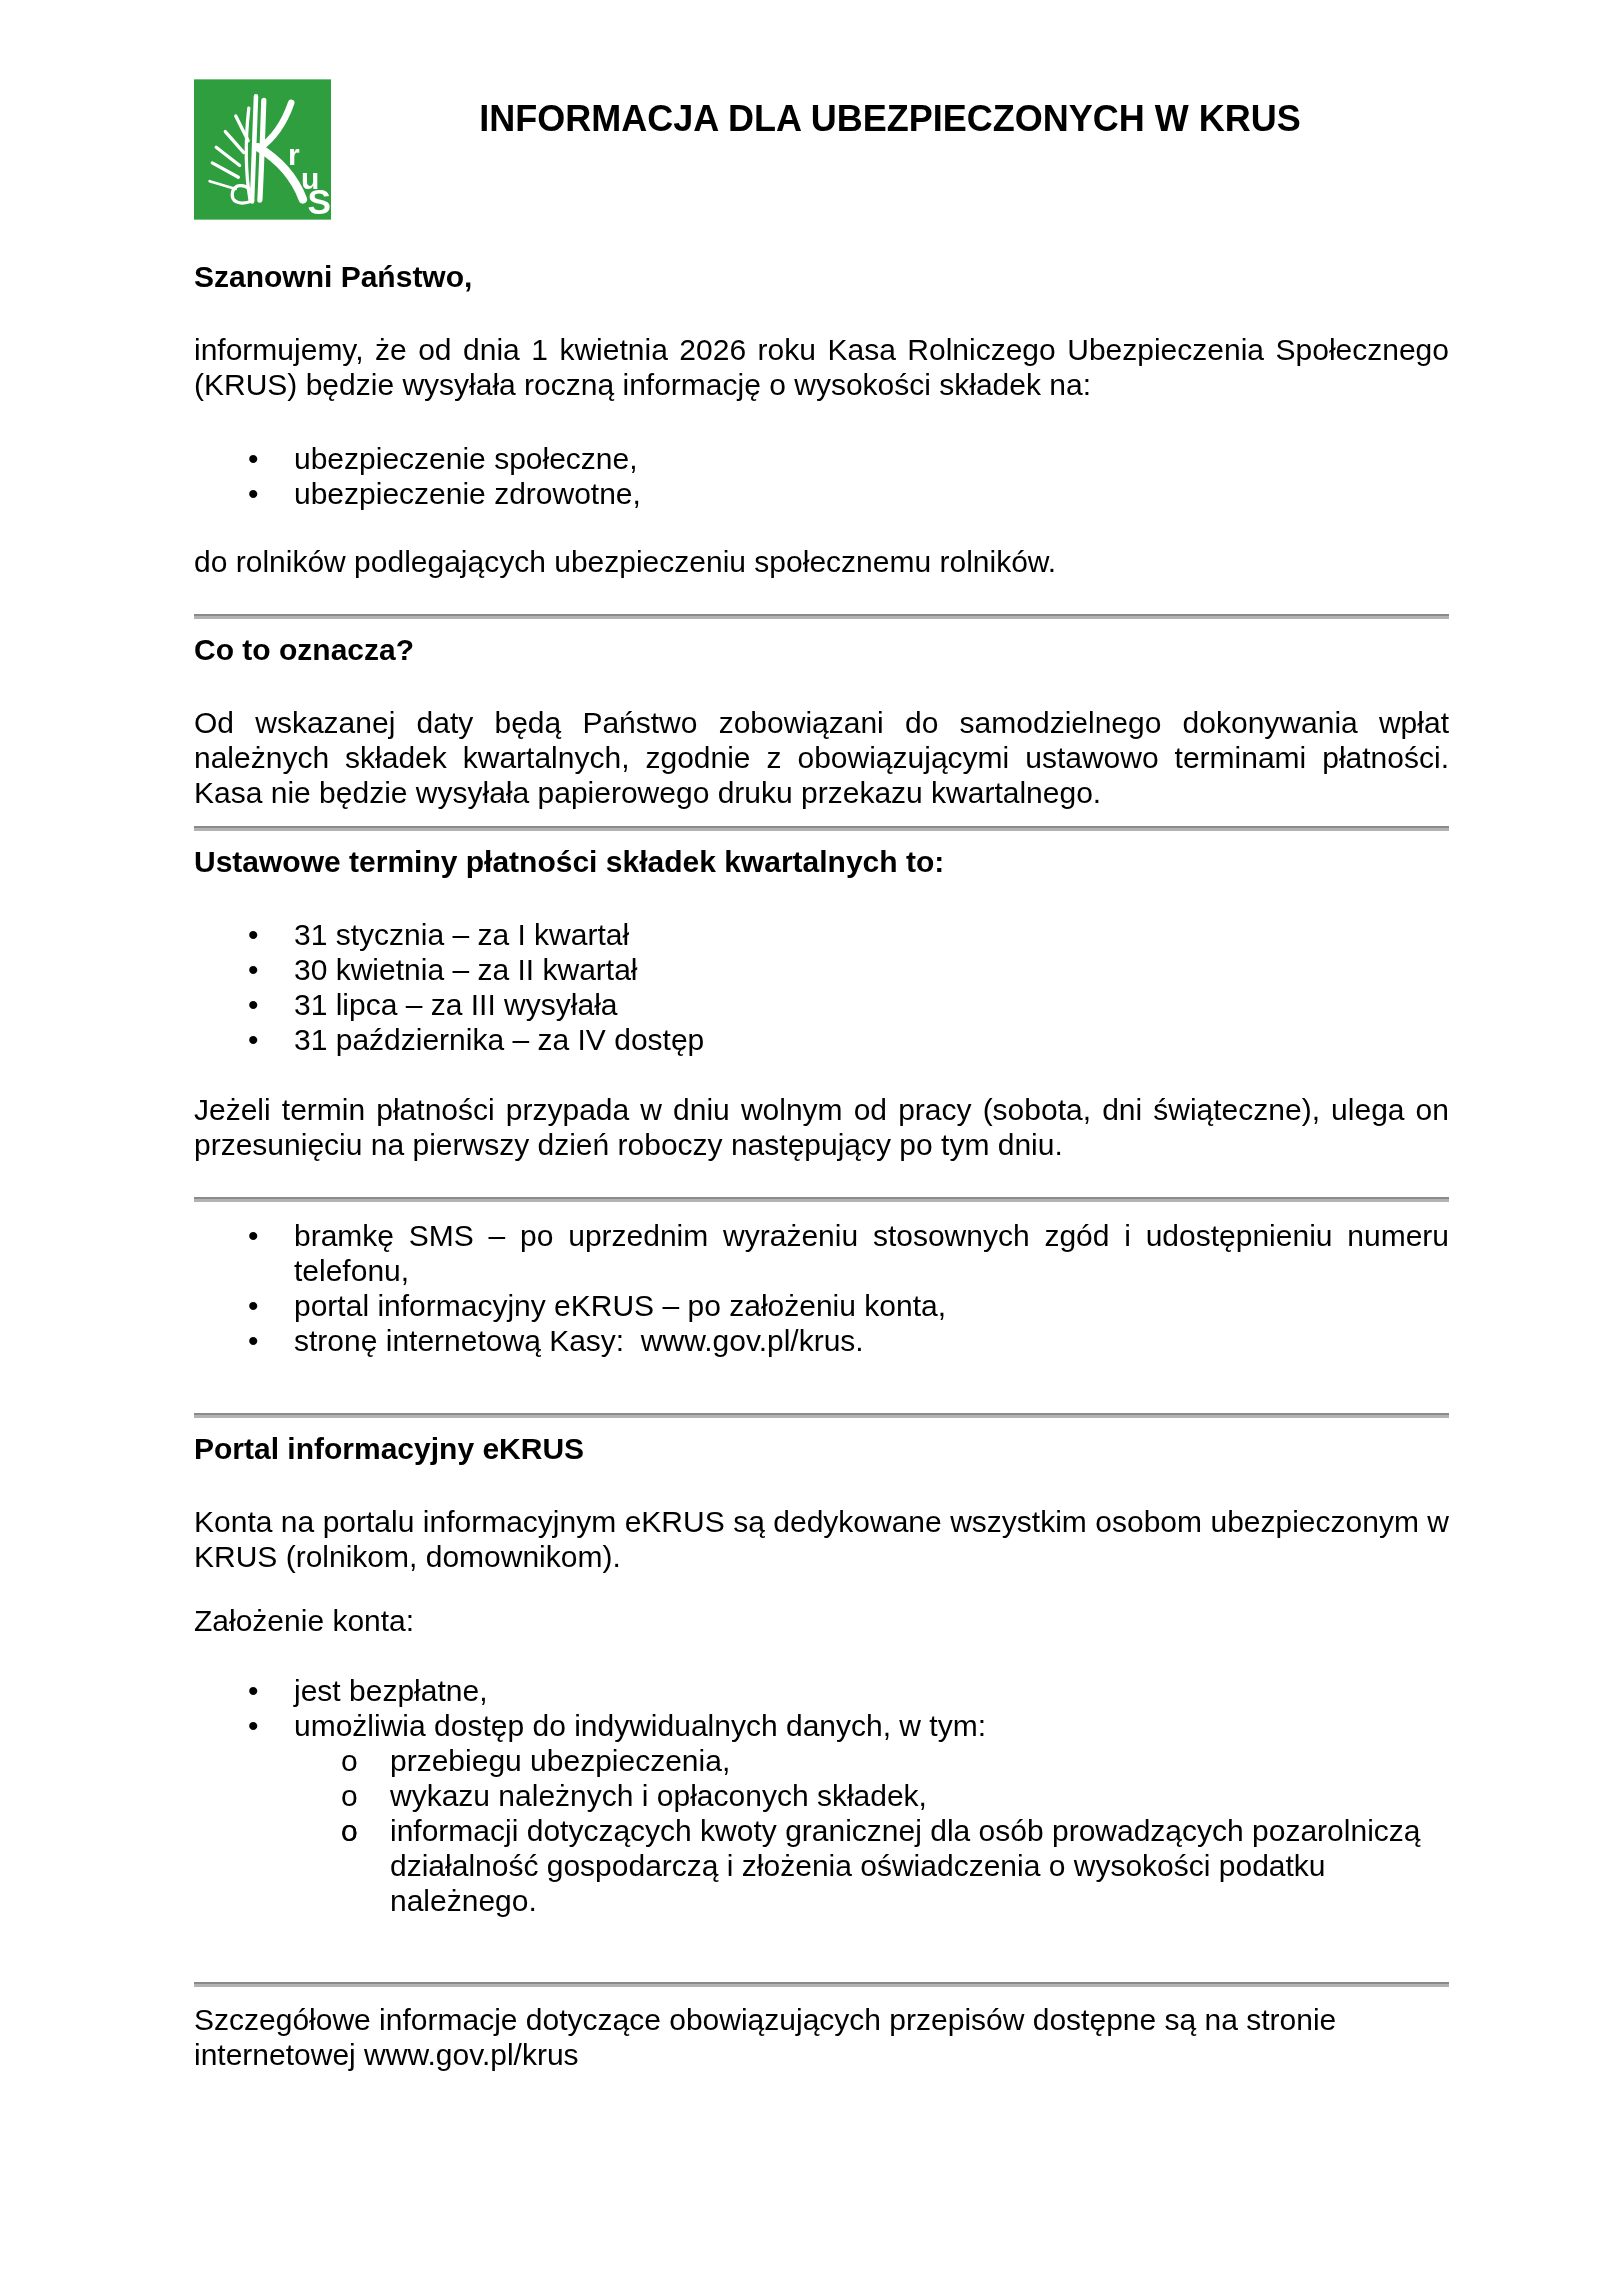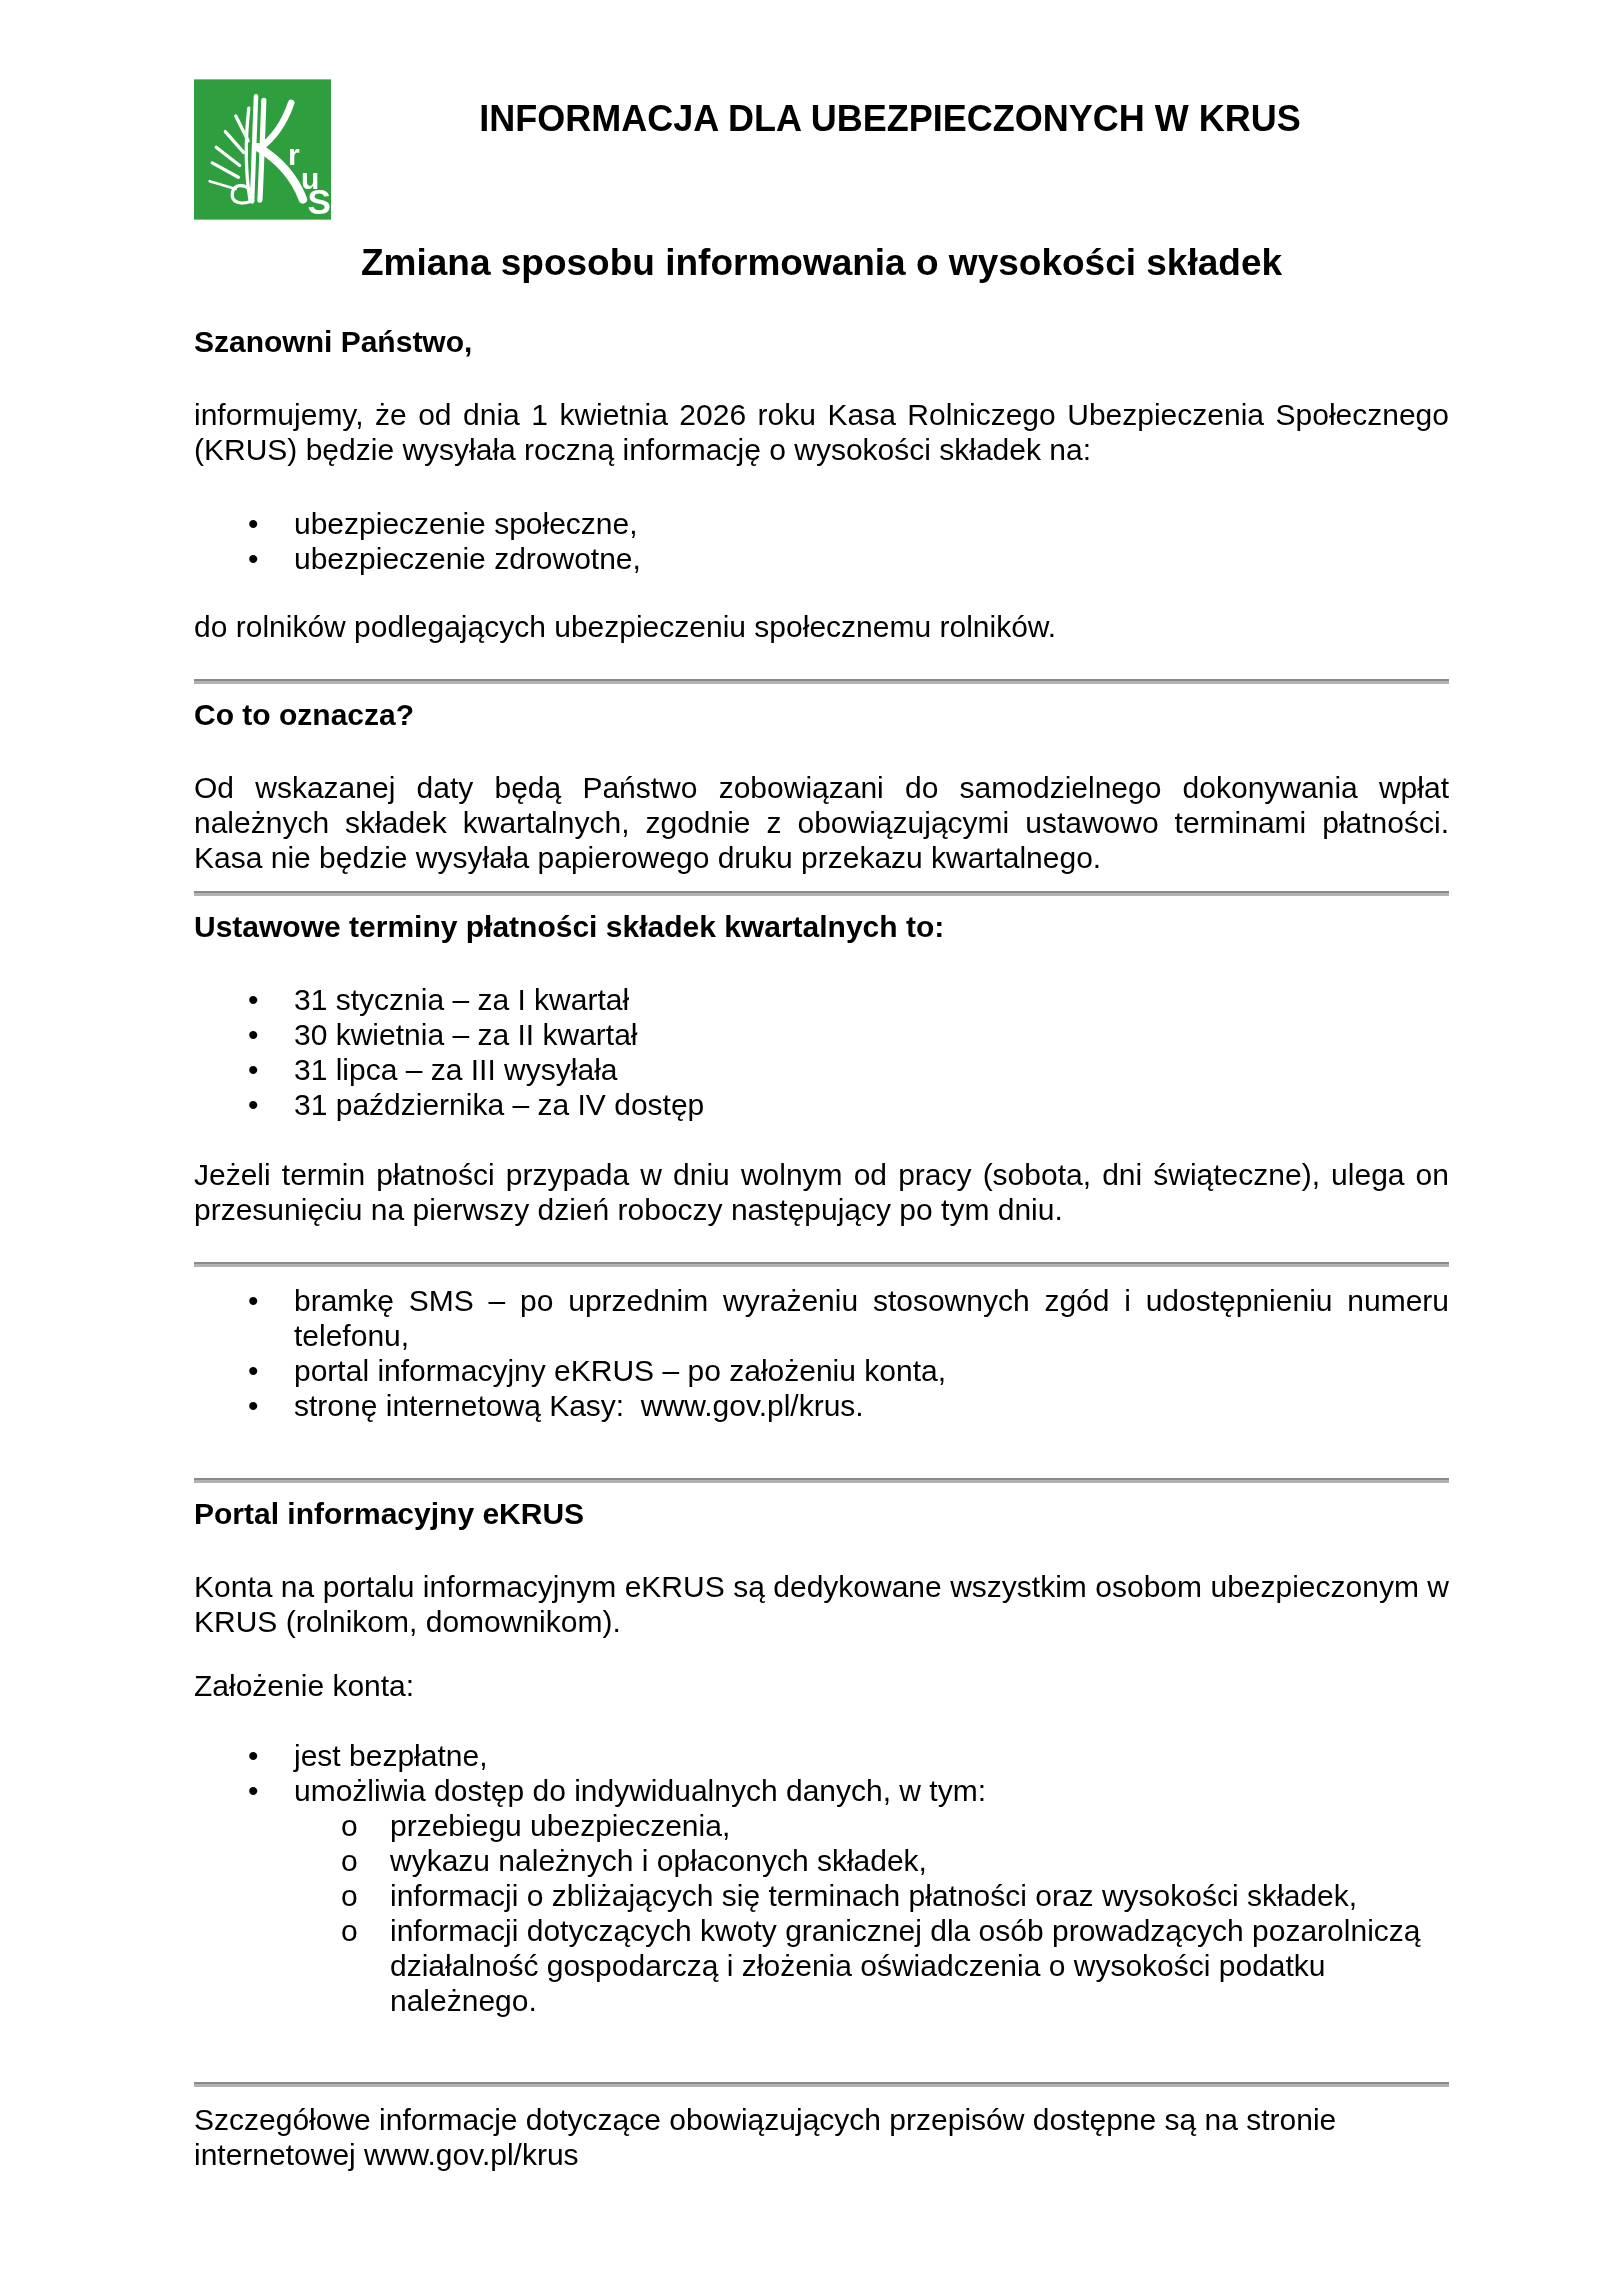--- a/index.html
+++ b/index.html
@@ -70,21 +70,20 @@
       </g>
       <g fill="#ffffff" font-family="Liberation Sans, DejaVu Sans, sans-serif" font-weight="bold">
         <text x="144" y="132" font-size="46">r</text>
         <text x="164" y="168" font-size="46">u</text>
         <text x="174" y="206" font-size="54">S</text>
       </g>
     </svg>
     <div class="title">INFORMACJA DLA UBEZPIECZONYCH W KRUS</div>
   </div>
 
-  <div class="subtitle">Zmiana sposobu informowania o wysokości składek</div>
 
   <div class="greeting">Szanowni Państwo,</div>
 
   <div class="p-intro just"><span>informujemy, że </span><b>od dnia 1 kwietnia 2026 roku Kasa Rolniczego Ubezpieczenia Społecznego (KRUS)</b><span> będzie wysyłała roczną informację o wysokości składek na:</span></div>
 
   <div class="list list-intro">
     <div class="li">
       <span class="mk">•</span>
       <span><b>ubezpieczenie społeczne</b><span>,</span></span>
     </div>
@@ -159,21 +158,20 @@
     <div class="li2">
       <span class="mk">o</span>
       <span>przebiegu ubezpieczenia,</span>
     </div>
     <div class="li2">
       <span class="mk">o</span>
       <span>wykazu należnych i opłaconych składek,</span>
     </div>
     <div class="li2">
       <span class="mk">o</span>
-      <span>informacji o zbliżających się terminach płatności oraz wysokości składek,</span>
     </div>
     <div class="li2">
       <span class="mk">o</span>
       <span>informacji dotyczących kwoty granicznej dla osób prowadzących pozarolniczą działalność gospodarczą i złożenia oświadczenia o wysokości podatku należnego.</span>
     </div>
   </div>
 
   <div class="rule rule5"></div>
 
   <div class="footer-p"><span>Szczegółowe informacje dotyczące obowiązujących przepisów dostępne są na stronie internetowej </span><b>www.gov.pl/krus</b></div>

